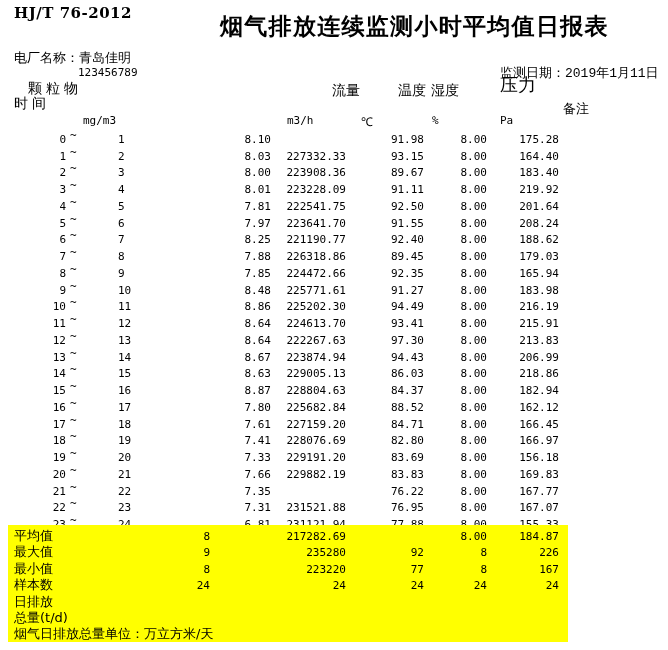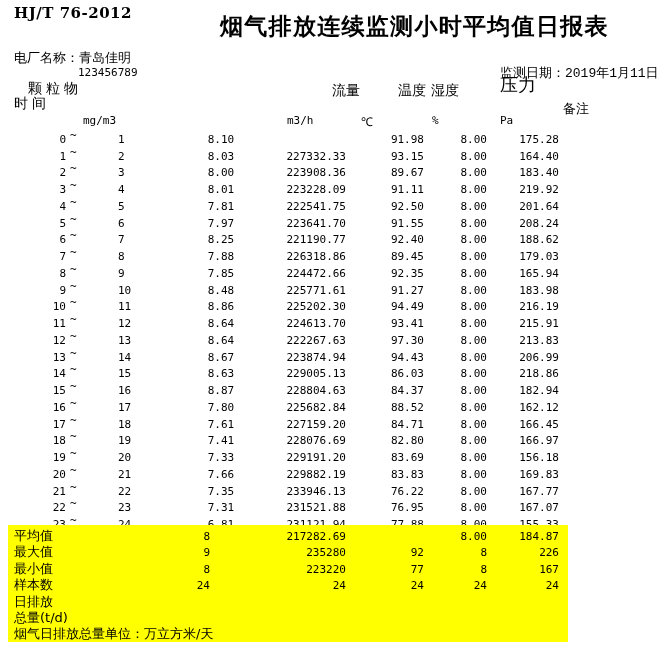--- a/index.html
+++ b/index.html
@@ -35,21 +35,21 @@
   #u-temp { left:361px; top:113px; font-size:12px; font-family:"DejaVu Sans Mono", monospace; }
   #u-hum  { left:432px; top:114px; }
   #u-pres { left:500px; top:114px; }
 
   #data-rows { position:absolute; left:0; top:132px; width:668px; height:394px; }
   .row { position:absolute; left:0; width:668px; height:17px; }
   .c { position:absolute; top:0; font-family:"DejaVu Sans Mono", "Liberation Mono", monospace; font-size:11px; line-height:15px; white-space:pre; }
   .hstart { left:0px;   width:66px;  text-align:right; }
   .tilde  { left:70px;  top:-4px; font-size:11px; }
   .hend   { left:118px; }
-  .pm     { left:171px; width:100px; text-align:center; }
+  .pm     { left:171px; width:100px; text-align:right; }
   .flow   { left:226px; width:120px; text-align:right; }
   .temp   { left:344px; width:80px;  text-align:right; }
   .hum    { left:407px; width:80px;  text-align:right; }
   .pres   { left:477px; width:82px;  text-align:right; }
 
   #summary-block { position:absolute; left:8px; top:525px; width:560px; height:117px; }
   .srow { position:absolute; left:0; width:560px; height:16px;padding-left:38px; }
   .slabel { position:absolute; left:6px; top:0; font-size:13px; line-height:16px; white-space:nowrap; }
   .sv { position:absolute; top:2px; font-family:"DejaVu Sans Mono", "Liberation Mono", monospace; font-size:11px; line-height:14px; text-align:right; white-space:pre; }
   .sv1 { left:102px; width:100px; }
@@ -291,21 +291,20 @@
     <span class="c flow">229882.19</span>
     <span class="c temp">83.83</span>
     <span class="c hum">8.00</span>
     <span class="c pres">169.83</span>
   </div>
     <div class="row" style="top: 351.54px;">
     <span class="c hstart">21</span>
     <span class="c tilde">~</span>
     <span class="c hend">22</span>
     <span class="c pm">7.35</span>
-    <span class="c flow">233946.13</span>
     <span class="c temp">76.22</span>
     <span class="c hum">8.00</span>
     <span class="c pres">167.77</span>
   </div>
     <div class="row" style="top: 368.28px;">
     <span class="c hstart">22</span>
     <span class="c tilde">~</span>
     <span class="c hend">23</span>
     <span class="c pm">7.31</span>
     <span class="c flow">231521.88</span>

